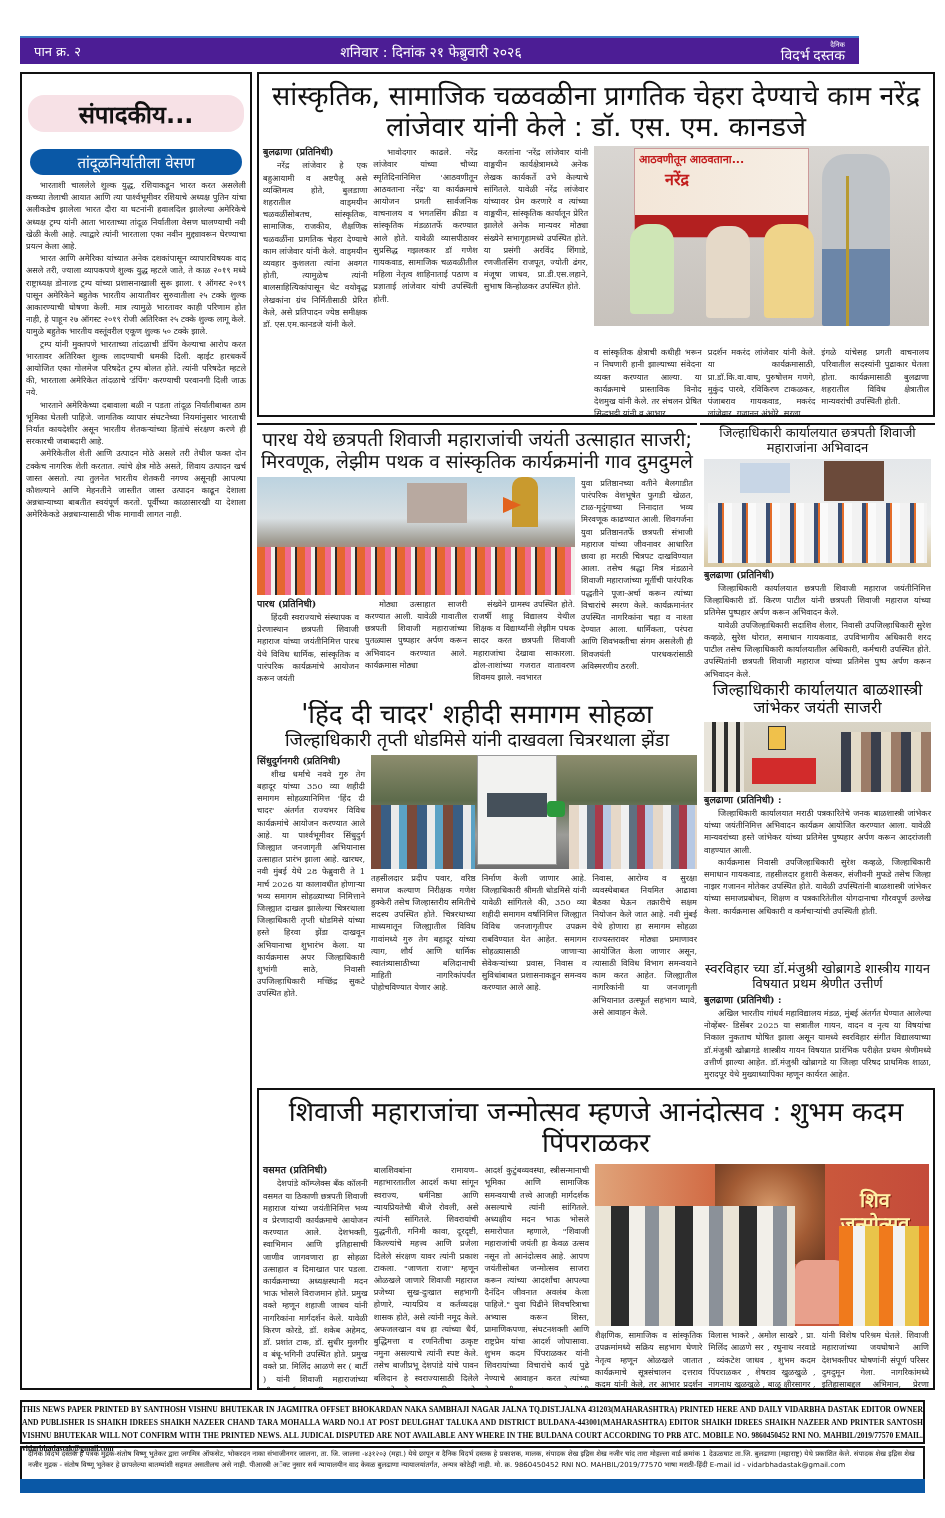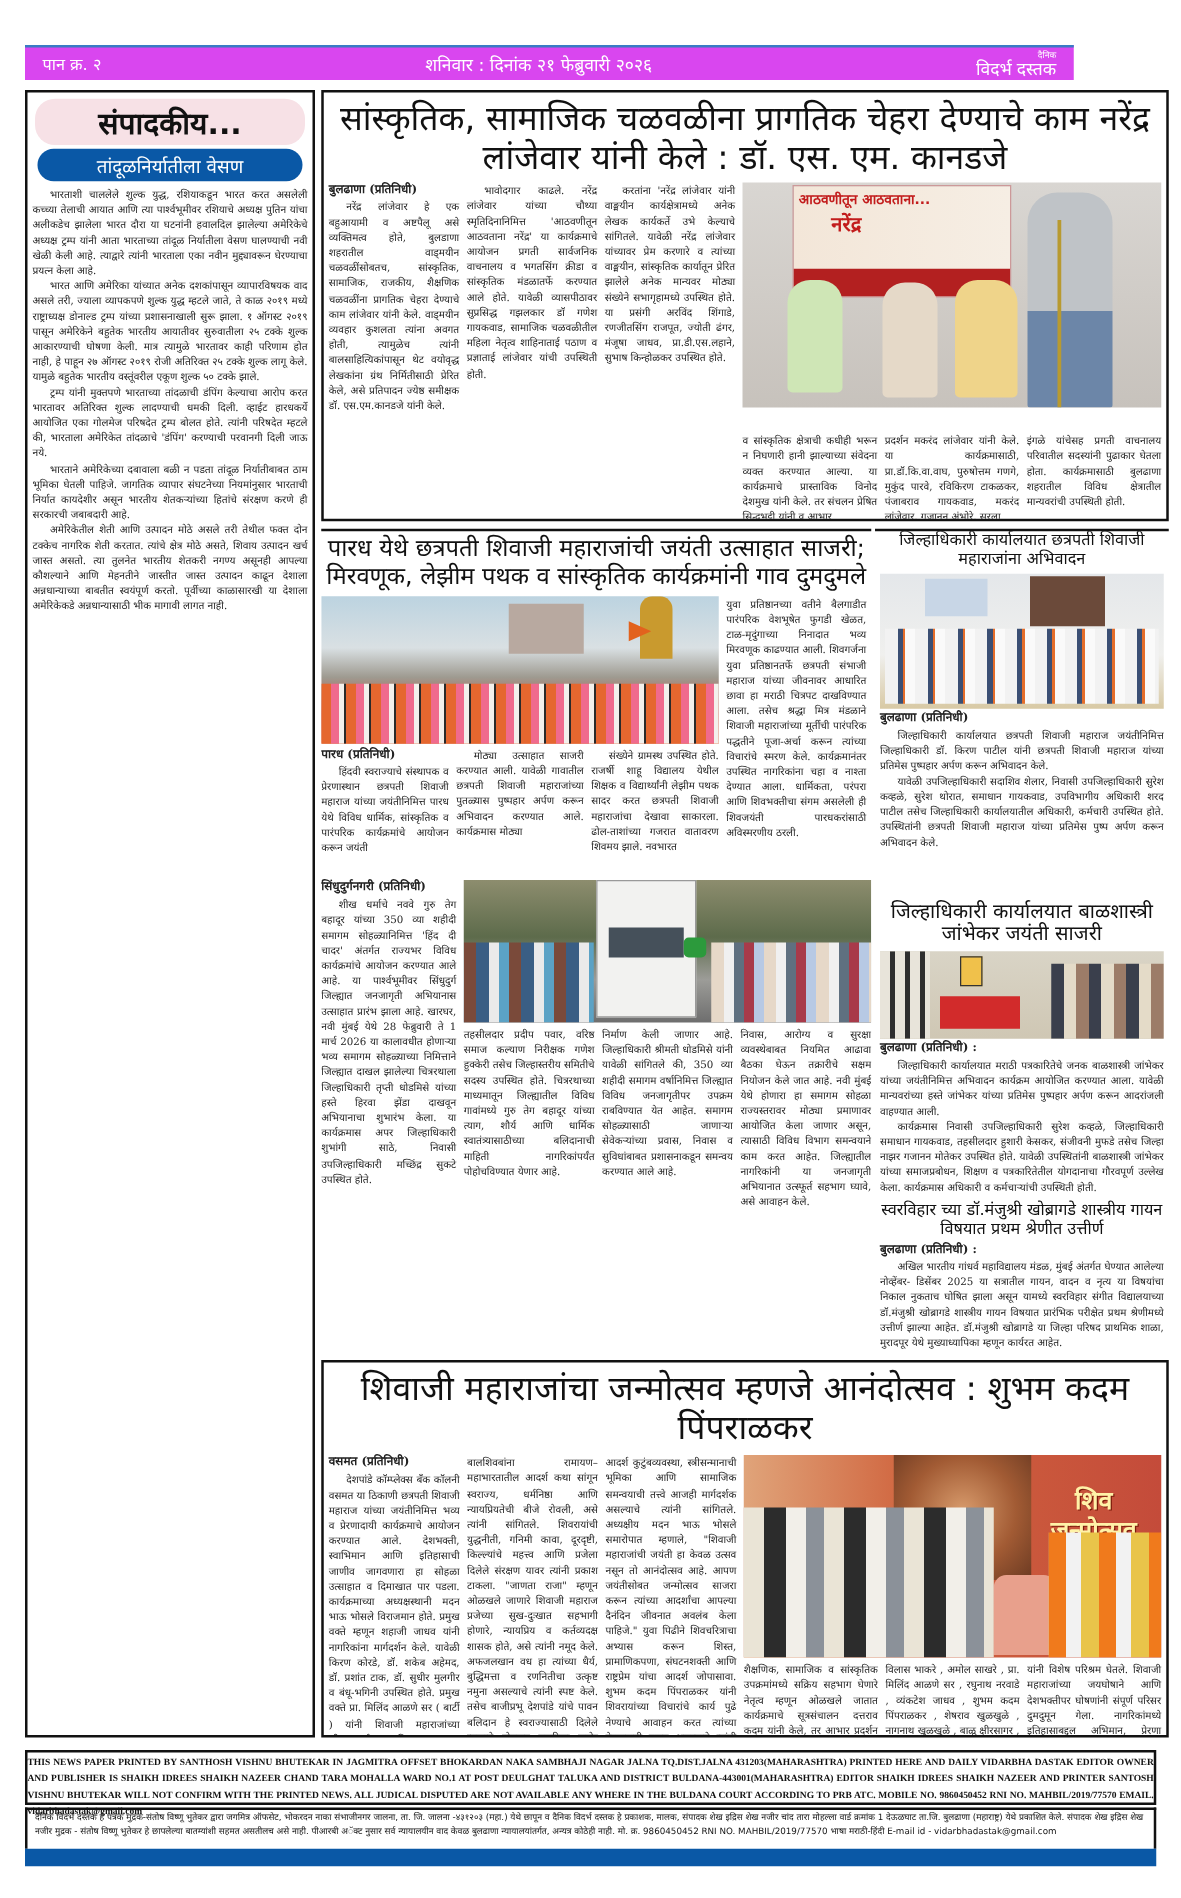--- a/index.html
+++ b/index.html
@@ -1,41 +1,41 @@
 <!DOCTYPE html>
 <html><head>
 <meta charset="utf-8">
 <style>
 *{box-sizing:border-box;margin:0;padding:0}
 body{width:945px;height:1518px;background:#fff;font-family:"DejaVu Serif",serif;color:#111;position:relative;overflow:hidden}
-.masthead{position:absolute;left:20px;top:36px;width:839px;height:28px;background:#d946ef;color:#fff;display:flex;align-items:center;justify-content:space-between;padding:0 14px;border-top:2px solid #3a7bc4}
+.masthead{position:absolute;left:20px;top:36px;width:839px;height:28px;background:#4c1d95;color:#fff;display:flex;align-items:center;justify-content:space-between;padding:0 14px;border-top:2px solid #3a7bc4}
 .masthead .pg{font-family:"DejaVu Sans",sans-serif;font-size:13px}
 .masthead .dt{font-family:"DejaVu Sans",sans-serif;font-size:14px}
 .masthead .brand{font-family:Liberation Sans, sans-serif;font-size:14px;text-align:right;line-height:1}
 .masthead .brand small{display:block;font-size:7px}
 .box{position:absolute;border:2px solid #111;background:#fff;overflow:hidden}
 .col-text{font-size:8.2px;line-height:12.2px;text-align:justify;color:#222}
 .col-text p{text-indent:14px}
 .editorial{left:20px;top:72px;width:232px;height:1318px;padding:4px}
-.ed-title{background:#f7e1e6;border-radius:16px;text-align:center;font-family:"DejaVu Sans",sans-serif;font-size:24px;font-weight:bold;padding:2px 0;margin:1px 2px}
+.ed-title{background:#f7e1e6;border-radius:16px;text-align:center;font-family:"DejaVu Sans",sans-serif;font-size:24px;font-weight:bold;padding:2px 0;margin:17px 2px}
 .ed-sub{background:#0a58a6;color:#fff;border-radius:14px;text-align:center;font-family:"DejaVu Sans",sans-serif;font-size:15px;padding:3px 0;margin:3px 4px 4px}
 .headline{font-family:"DejaVu Sans",sans-serif;font-weight:normal;text-align:center;line-height:1.15;color:#111}
 .dateline{font-weight:bold;font-size:9.5px;display:block;margin-bottom:1px}
 .cols{display:flex;gap:6px}
 .cols>div{flex:1}
 .a1{left:257px;top:72px;width:678px;height:345px}
 .a1 .headline{font-size:27px;padding:6px 4px 4px}
 .a2{left:257px;top:423px;width:440px;height:274px;border:none;border-top:2px solid #111}
 .a2 .headline{font-size:19px;padding:4px 2px}
 .a3{left:700px;top:423px;width:235px;height:282px;border:none;border-top:2px solid #111}
 .a3 .headline{font-size:13px;padding:1px 2px}
 .a4{left:257px;top:700px;width:440px;height:383px;border:none}
 .a4 .headline1{font-size:26px}
 .a4 .headline2{font-size:18px}
-.a5{left:700px;top:718px;width:235px;height:256px;border:none}
+.a5{left:700px;top:679px;width:235px;height:256px;border:none}
 .a6{left:700px;top:960px;width:235px;height:123px;border:none}
 .a7{left:257px;top:1088px;width:678px;height:302px}
 .a7 .headline{font-size:27px;padding:6px 4px 6px}
 .footer-en{position:absolute;left:20px;top:1400px;width:905px;height:44px;border:2px solid #111;font-family:"Liberation Serif",serif;font-weight:bold;font-size:7.6px;line-height:13px;text-align:justify;padding:1px 0}
 .footer-mr{position:absolute;left:20px;top:1446px;width:905px;height:33px;border:2px solid #111;border-bottom:none;font-size:7px;line-height:10.5px;padding:1px 6px;font-family:"DejaVu Sans",sans-serif}
 .bottom-bar{position:absolute;left:20px;top:1479px;width:905px;height:14px;background:#0a58a6}
 </style>
 </head>
 <body>
 
@@ -145,20 +145,24 @@
     <div style="position:absolute;left:4px;right:4px;bottom:4px;height:60px;background:repeating-linear-gradient(90deg,#f2f2f2 0 10px,#3b4f74 10px 14px,#e46d2a 14px 16px,#fafafa 16px 24px)"></div>
   </div>
   <div class="col-text" style="padding:0 4px">
     <span class="dateline">बुलढाणा (प्रतिनिधी)</span>
     <p>जिल्हाधिकारी कार्यालयात छत्रपती शिवाजी महाराज जयंतीनिमित्त जिल्हाधिकारी डॉ. किरण पाटील यांनी छत्रपती शिवाजी महाराज यांच्या प्रतिमेस पुष्पहार अर्पण करून अभिवादन केले.</p>
     <p>यावेळी उपजिल्हाधिकारी सदाशिव शेलार, निवासी उपजिल्हाधिकारी सुरेश कव्हळे, सुरेश थोरात, समाधान गायकवाड, उपविभागीय अधिकारी शरद पाटील तसेच जिल्हाधिकारी कार्यालयातील अधिकारी, कर्मचारी उपस्थित होते. उपस्थितांनी छत्रपती शिवाजी महाराज यांच्या प्रतिमेस पुष्प अर्पण करून अभिवादन केले.</p>
   </div>
 </div>
 
 <div class="box a4">
+  <div class="headline">
+    <div class="headline1" style="font-size:26px">'हिंद दी चादर' शहीदी समागम सोहळा</div>
+    <div class="headline2" style="font-size:18px">जिल्हाधिकारी तृप्ती धोडमिसे यांनी दाखवला चित्ररथाला झेंडा</div>
+  </div>
   <div style="display:flex;gap:6px;margin-top:4px">
     <div class="col-text" style="width:108px">
       <span class="dateline">सिंधुदुर्गनगरी (प्रतिनिधी)</span>
       <p>शीख धर्माचे नववे गुरु तेग बहादूर यांच्या 350 व्या शहीदी समागम सोहळ्यानिमित्त 'हिंद दी चादर' अंतर्गत राज्यभर विविध कार्यक्रमांचे आयोजन करण्यात आले आहे. या पार्श्वभूमीवर सिंधुदुर्ग जिल्ह्यात जनजागृती अभियानास उत्साहात प्रारंभ झाला आहे. खारघर, नवी मुंबई येथे 28 फेब्रुवारी ते 1 मार्च 2026 या कालावधीत होणाऱ्या भव्य समागम सोहळ्याच्या निमित्ताने जिल्ह्यात दाखल झालेल्या चित्ररथाला जिल्हाधिकारी तृप्ती धोडमिसे यांच्या हस्ते हिरवा झेंडा दाखवून अभियानाचा शुभारंभ केला. या कार्यक्रमास अपर जिल्हाधिकारी शुभांगी साठे, निवासी उपजिल्हाधिकारी मच्छिंद्र सुकटे उपस्थित होते.</p>
     </div>
     <div style="width:326px">
       <div style="position:relative;height:114px;background:linear-gradient(#8d8d6e 0%,#5d6b4b 40%,#9c9c98 70%,#6e6e6e 100%);overflow:hidden">
         <div style="position:absolute;left:106px;top:0;width:80px;height:110px;background:#f2f2f0;border:1px solid #999"></div>
         <div style="position:absolute;left:116px;top:38px;width:60px;height:24px;background:#45505a"></div>
         <div style="position:absolute;left:176px;top:46px;width:18px;height:16px;background:#2c9a3c;border-radius:4px"></div>

